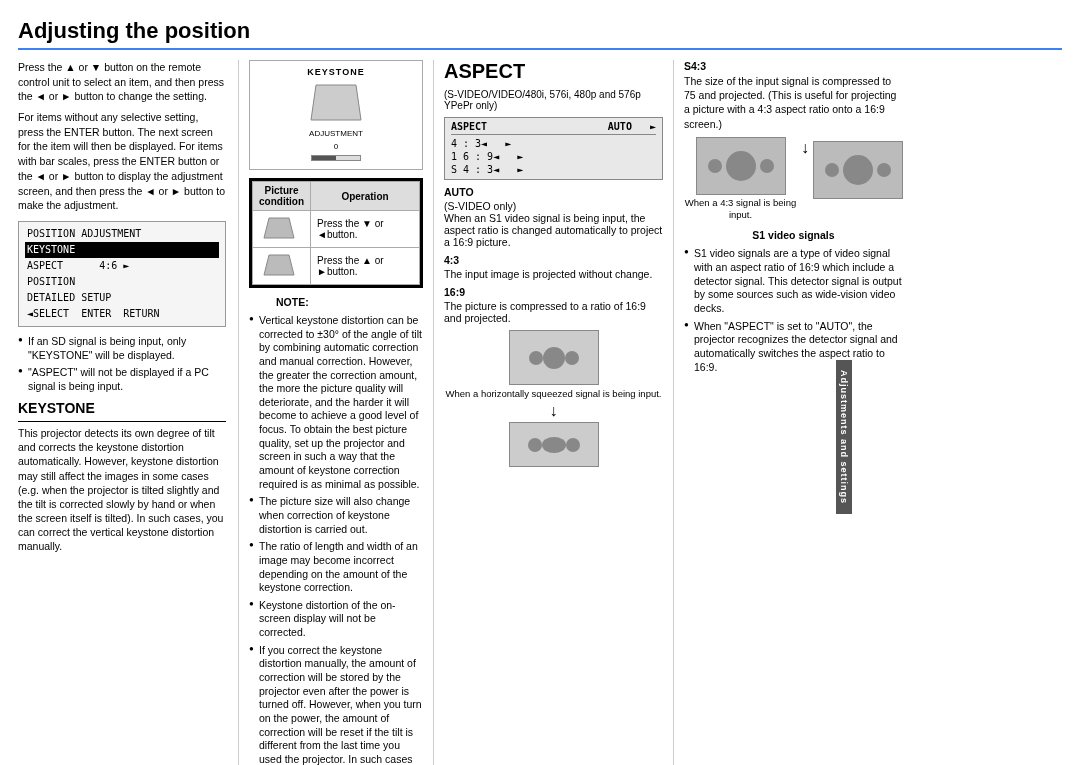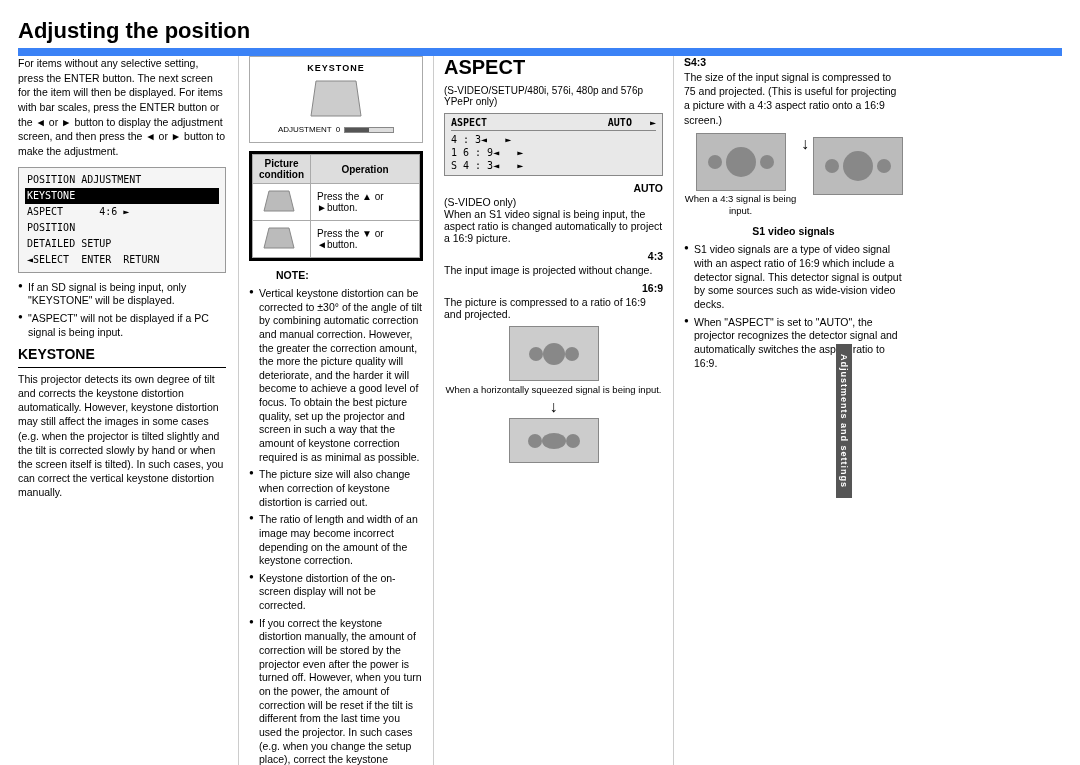--- a/index.html
+++ b/index.html
@@ -17,21 +17,22 @@
       width: 1080px;
       height: 765px;
       padding: 18px 18px 12px 18px;
       display: flex;
       flex-direction: column;
     }
 
     h1.page-title {
       font-size: 22px;
       font-weight: bold;
-      border-bottom: 8px solid #3b82f6;
+      margin-bottom: 10px;
+      border-bottom: 2px solid #3b82f6;
       padding-bottom: 4px;
     }
 
     .main-content {
       display: flex;
       flex: 1;
       gap: 0;
     }
 
     
@@ -109,20 +110,21 @@
       margin-bottom: 3px;
     }
 
     .keystone-diagram .kd-bar {
       display: flex;
       align-items: center;
       justify-content: center;
       gap: 4px;
       margin: 2px 0;
       font-size: 9px;
+      flex-direction: column;
     }
 
     .kd-slider {
       width: 50px;
       height: 6px;
       border: 1px solid #888;
       background: #ddd;
       position: relative;
     }
 
@@ -205,21 +207,20 @@
     }
 
     .aspect-subsection {
       margin: 6px 0;
     }
 
     .aspect-subsection h4 {
       font-weight: bold;
       font-size: 10.5px;
       margin-bottom: 2px;
-      text-align: right;
     }
 
     .signal-diagram {
       text-align: center;
       margin: 6px 0;
     }
 
     .signal-rect {
       width: 90px;
       height: 55px;
@@ -328,20 +329,21 @@
   </style>
 </head>
 <body>
 
 <div class="page">
   <h1 class="page-title">Adjusting the position</h1>
 
   <div class="main-content">
 
     <div class="col-left">
+      <p>Press the ▲ or ▼ button on the remote control unit to select an item, and then press the ◄ or ► button to change the setting.</p>
       <p>For items without any selective setting, press the ENTER button. The next screen for the item will then be displayed. For items with bar scales, press the ENTER button or the ◄ or ► button to display the adjustment screen, and then press the ◄ or ► button to make the adjustment.</p>
 
       <div class="menu-box">
         <div class="menu-row">POSITION ADJUSTMENT</div>
         <div class="menu-row highlight">KEYSTONE</div>
         <div class="menu-row">ASPECT &nbsp;&nbsp;&nbsp;&nbsp; 4:6 ►</div>
         <div class="menu-row">POSITION</div>
         <div class="menu-row">DETAILED SETUP</div>
         <div class="menu-row">◄SELECT &nbsp;ENTER &nbsp;RETURN</div>
       </div>
@@ -376,52 +378,52 @@
           <thead>
             <tr>
               <th>Picture<br>condition</th>
               <th>Operation</th>
             </tr>
           </thead>
           <tbody>
             <tr>
               <td>
                 <svg width="40" height="28" viewBox="0 0 40 28">
+                  <polygon points="10,4 30,4 35,24 5,24" fill="#bbb" stroke="#888" stroke-width="1"></polygon>
+                </svg>
+              </td>
+              <td>Press the ▼ or ◄button.</td>
+            </tr>
+            <tr>
+              <td>
+                <svg width="40" height="28" viewBox="0 0 40 28">
                   <polygon points="5,24 35,24 30,4 10,4" fill="#bbb" stroke="#888" stroke-width="1"></polygon>
                 </svg>
               </td>
               <td>Press the ▲ or ►button.</td>
-            </tr>
-            <tr>
-              <td>
-                <svg width="40" height="28" viewBox="0 0 40 28">
-                  <polygon points="10,4 30,4 35,24 5,24" fill="#bbb" stroke="#888" stroke-width="1"></polygon>
-                </svg>
-              </td>
-              <td>Press the ▼ or ◄button.</td>
             </tr>
           </tbody>
         </table>
       </div>
 
       <div class="note-section">
         <div class="note-title">NOTE:</div>
         <ul class="bullet-list">
           <li>Vertical keystone distortion can be corrected to ±30° of the angle of tilt by combining automatic correction and manual correction. However, the greater the correction amount, the more the picture quality will deteriorate, and the harder it will become to achieve a good level of focus. To obtain the best picture quality, set up the projector and screen in such a way that the amount of keystone correction required is as minimal as possible.</li>
           <li>The picture size will also change when correction of keystone distortion is carried out.</li>
           <li>The ratio of length and width of an image may become incorrect depending on the amount of the keystone correction.</li>
           <li>Keystone distortion of the on-screen display will not be corrected.</li>
           <li>If you correct the keystone distortion manually, the amount of correction will be stored by the projector even after the power is turned off. However, when you turn on the power, the amount of correction will be reset if the tilt is different from the last time you used the projector. In such cases (e.g. when you change the setup place), correct the keystone distortion again.</li>
         </ul>
       </div>
     </div>
 
     <div class="col-mid-right">
       <h2 class="section-title">ASPECT</h2>
-      <p style="margin-bottom:4px;font-size:10px;">(S-VIDEO/SETUP/480i, 576i, 480p and 576p YPePr only)</p>
+      <p style="margin-bottom:4px;font-size:10px;">(S-VIDEO/VIDEO/480i, 576i, 480p and 576p YPePr only)</p>
 
       <div class="aspect-menu">
         <div class="am-header">
           <span>ASPECT</span>
           <span>AUTO &nbsp; ►</span>
         </div>
         <div class="am-row">
           <span>4 : 3</span>
           <span>◄ &nbsp; ►</span>
         </div>

